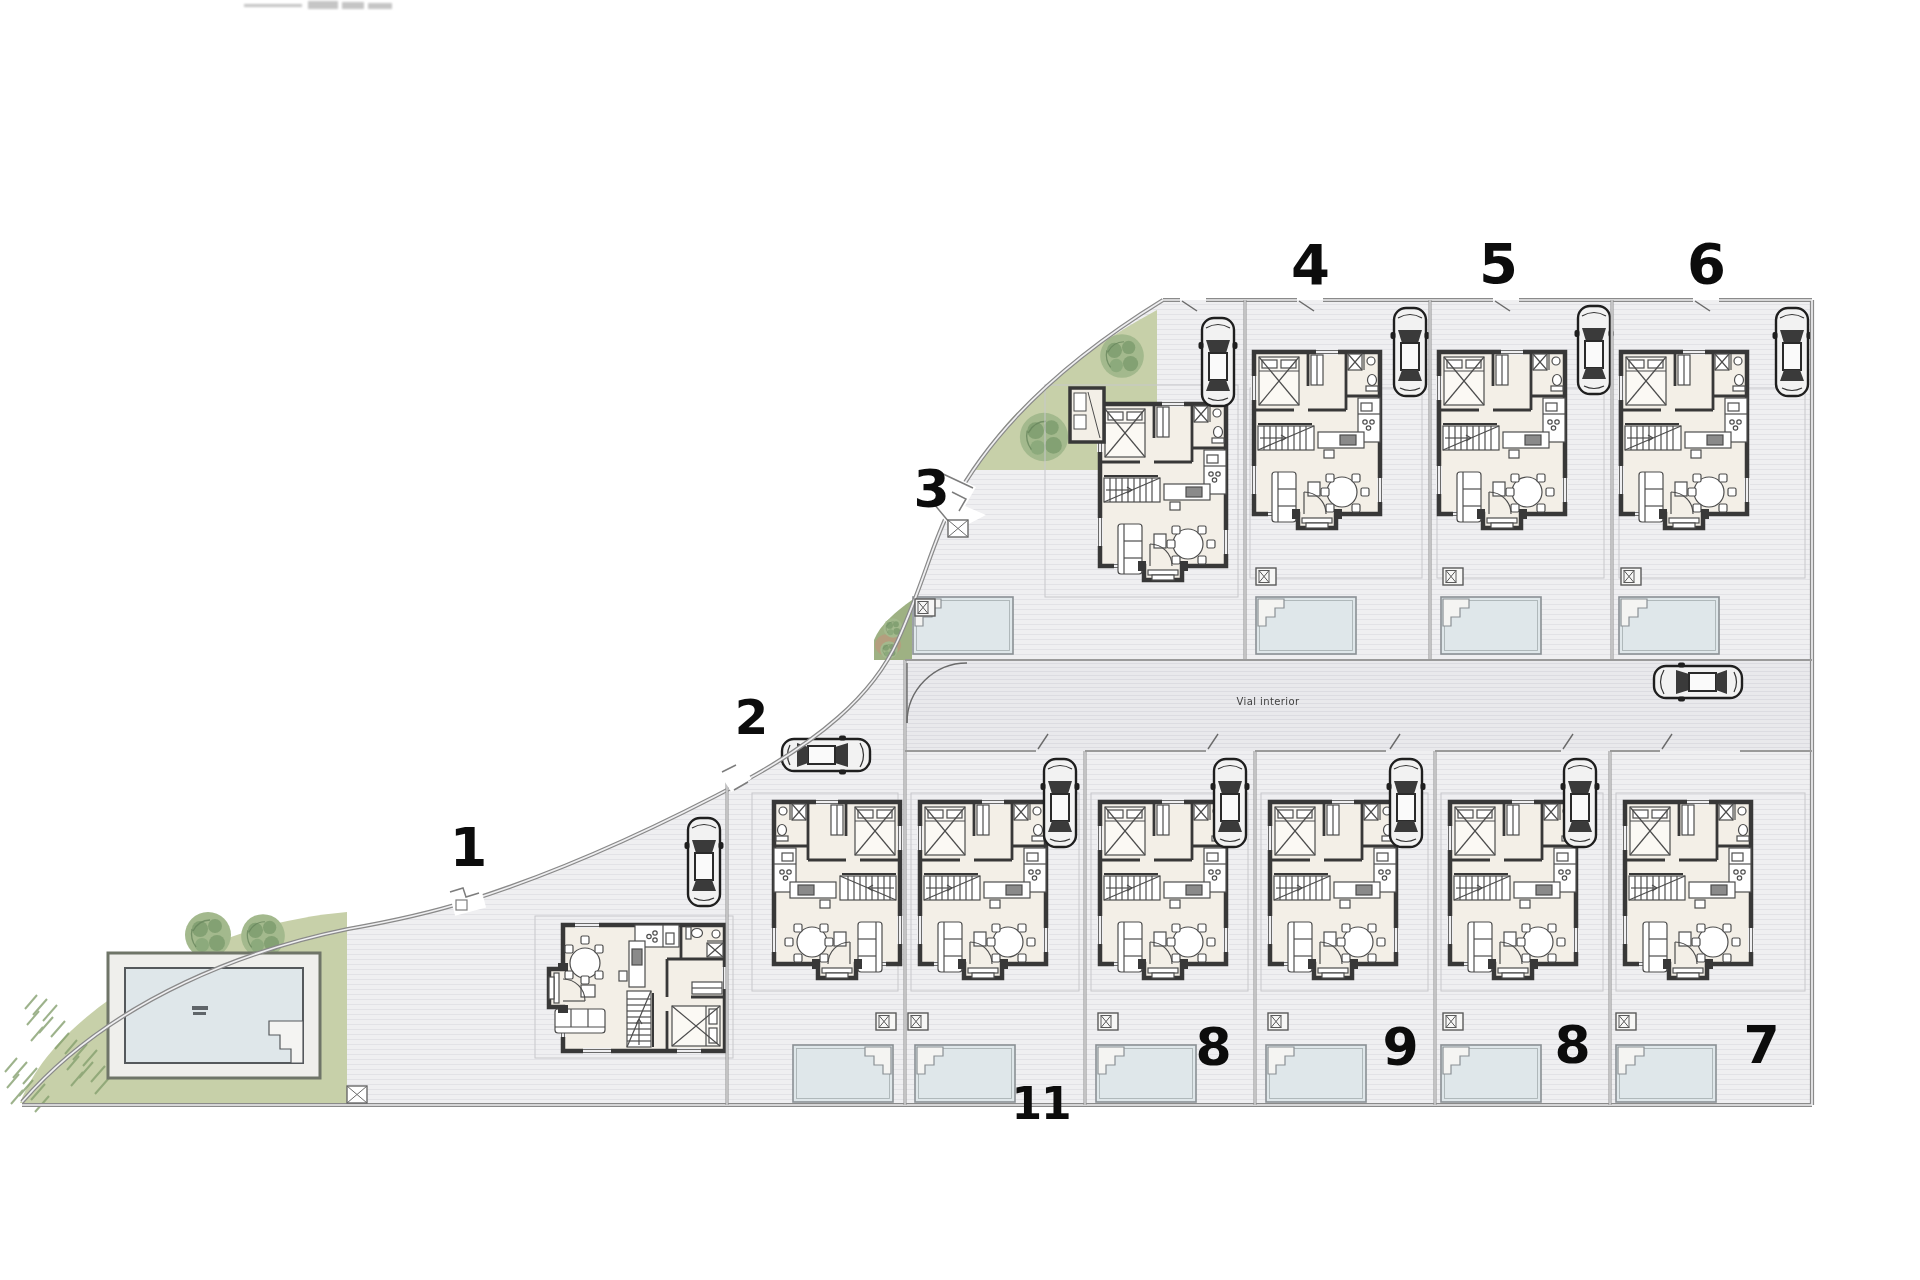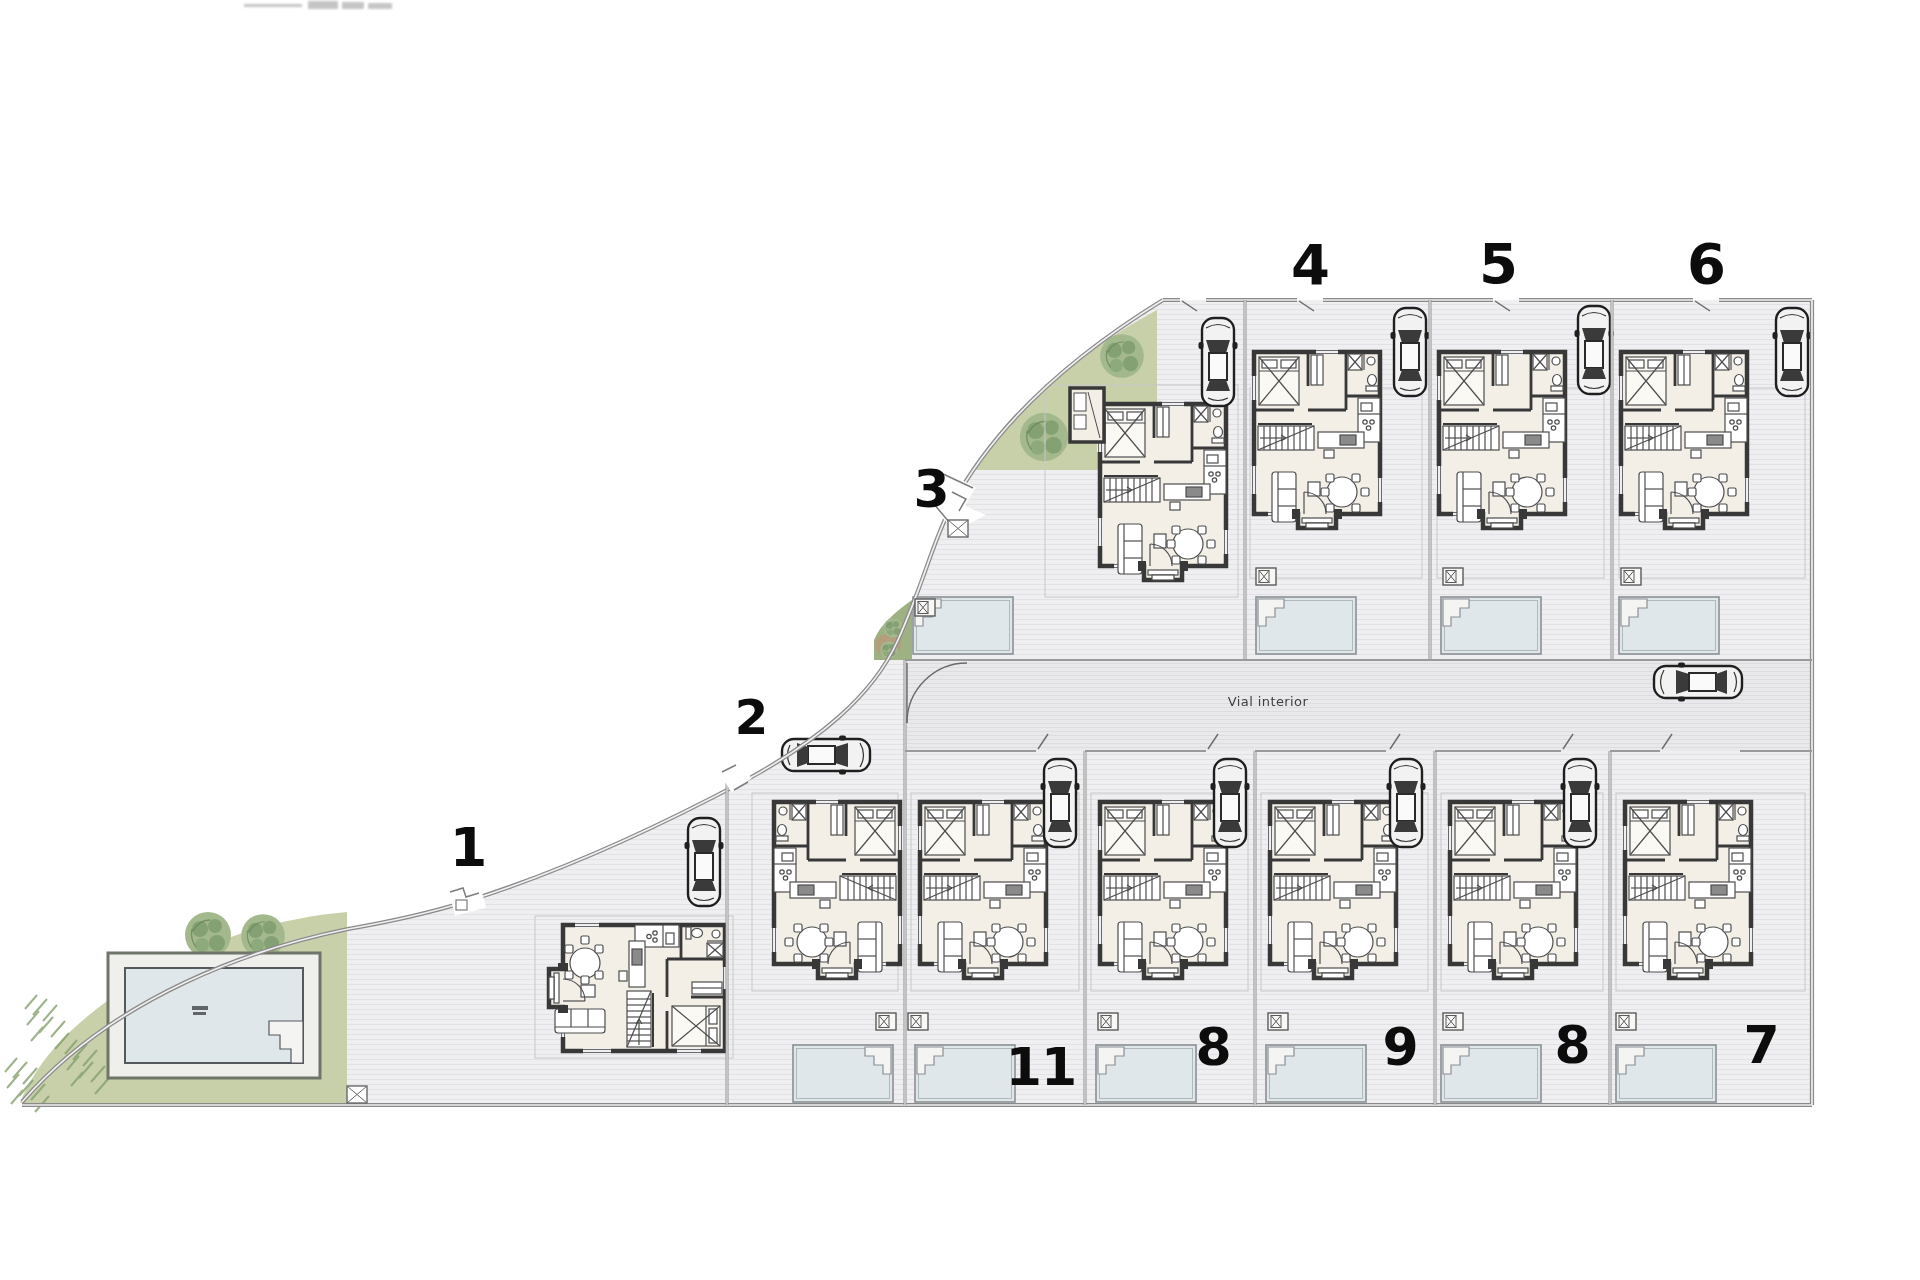--- a/index.html
+++ b/index.html
@@ -1,21 +1,21 @@
 <!DOCTYPE html>
 <html><head>
 <meta charset="utf-8">
 <style>
   html,body{margin:0;padding:0;background:#ffffff;}
   .stage{position:relative;width:1920px;height:1280px;background:#ffffff;overflow:hidden;
          font-family:"DejaVu Sans",sans-serif;}
   .stage svg{position:absolute;left:0;top:0;}
   .plot-num{position:absolute;transform:translate(-50%,-50%);font-weight:bold;color:#0c0c0c;
             letter-spacing:-1px;line-height:1;user-select:none;}
-  .road-label{position:absolute;transform:translate(-50%,-50%);font-size:13px;color:#3f3f3f;
+  .road-label{position:absolute;transform:translate(-50%,-50%);font-size:10px;color:#3f3f3f;
               letter-spacing:.4px;user-select:none;}
   .wm{position:absolute;left:238px;top:0;width:156px;height:12px;opacity:.5;filter:blur(1px);}
   .wm i{position:absolute;background:#8d8d8d;display:block;}
 </style>
 </head>
 <body>
 
 <div class="stage">
 
 <svg width="1920" height="1280" viewBox="0 0 1920 1280">
@@ -367,17 +367,17 @@
 <div class="plot-num" style="left:468px;top:848px;font-size:54px">1</div>
 <div class="plot-num" style="left:751px;top:717px;font-size:48px">2</div>
 <div class="plot-num" style="left:931px;top:489px;font-size:52px">3</div>
 <div class="plot-num" style="left:1310px;top:265px;font-size:56px">4</div>
 <div class="plot-num" style="left:1498px;top:264px;font-size:56px">5</div>
 <div class="plot-num" style="left:1706px;top:264px;font-size:56px">6</div>
 <div class="plot-num" style="left:1761px;top:1045px;font-size:52px">7</div>
 <div class="plot-num" style="left:1572px;top:1045px;font-size:52px">8</div>
 <div class="plot-num" style="left:1400px;top:1047px;font-size:52px">9</div>
 <div class="plot-num" style="left:1213px;top:1047px;font-size:52px">8</div>
-<div class="plot-num" style="left:1041px;top:1067px;font-size:52px">11</div>
+<div class="plot-num" style="left:1041px;top:1104px;font-size:44px">11</div>
 
 <div class="road-label" style="left:1268px;top:701px">Vial interior</div>
 
 </div>
 
 </body></html>

